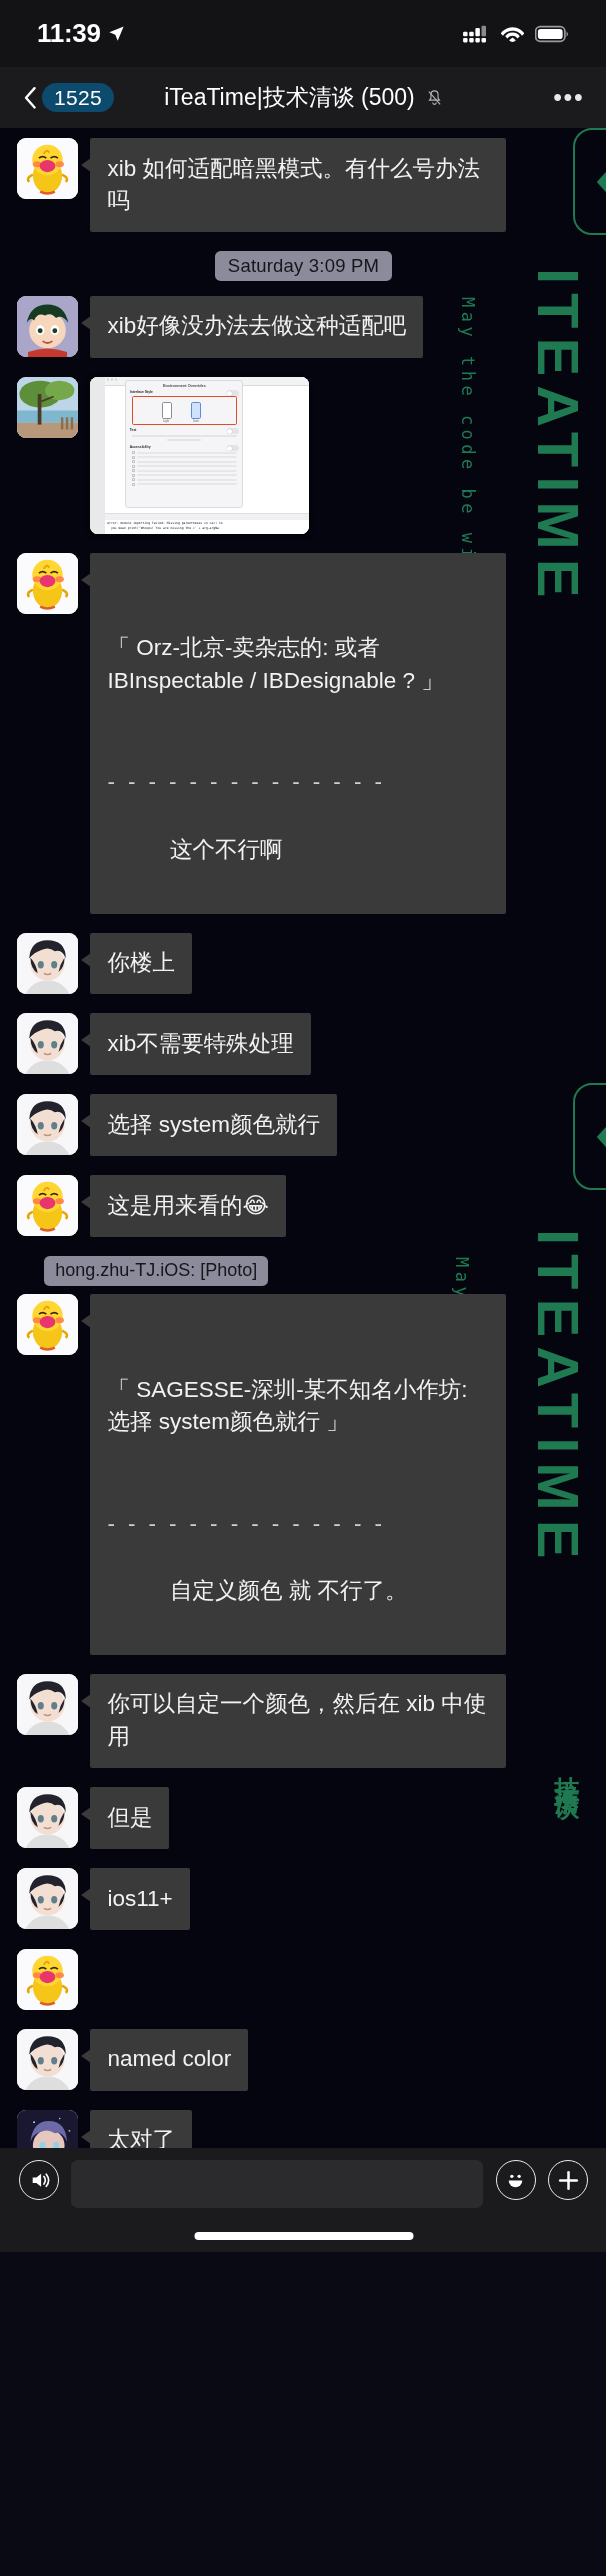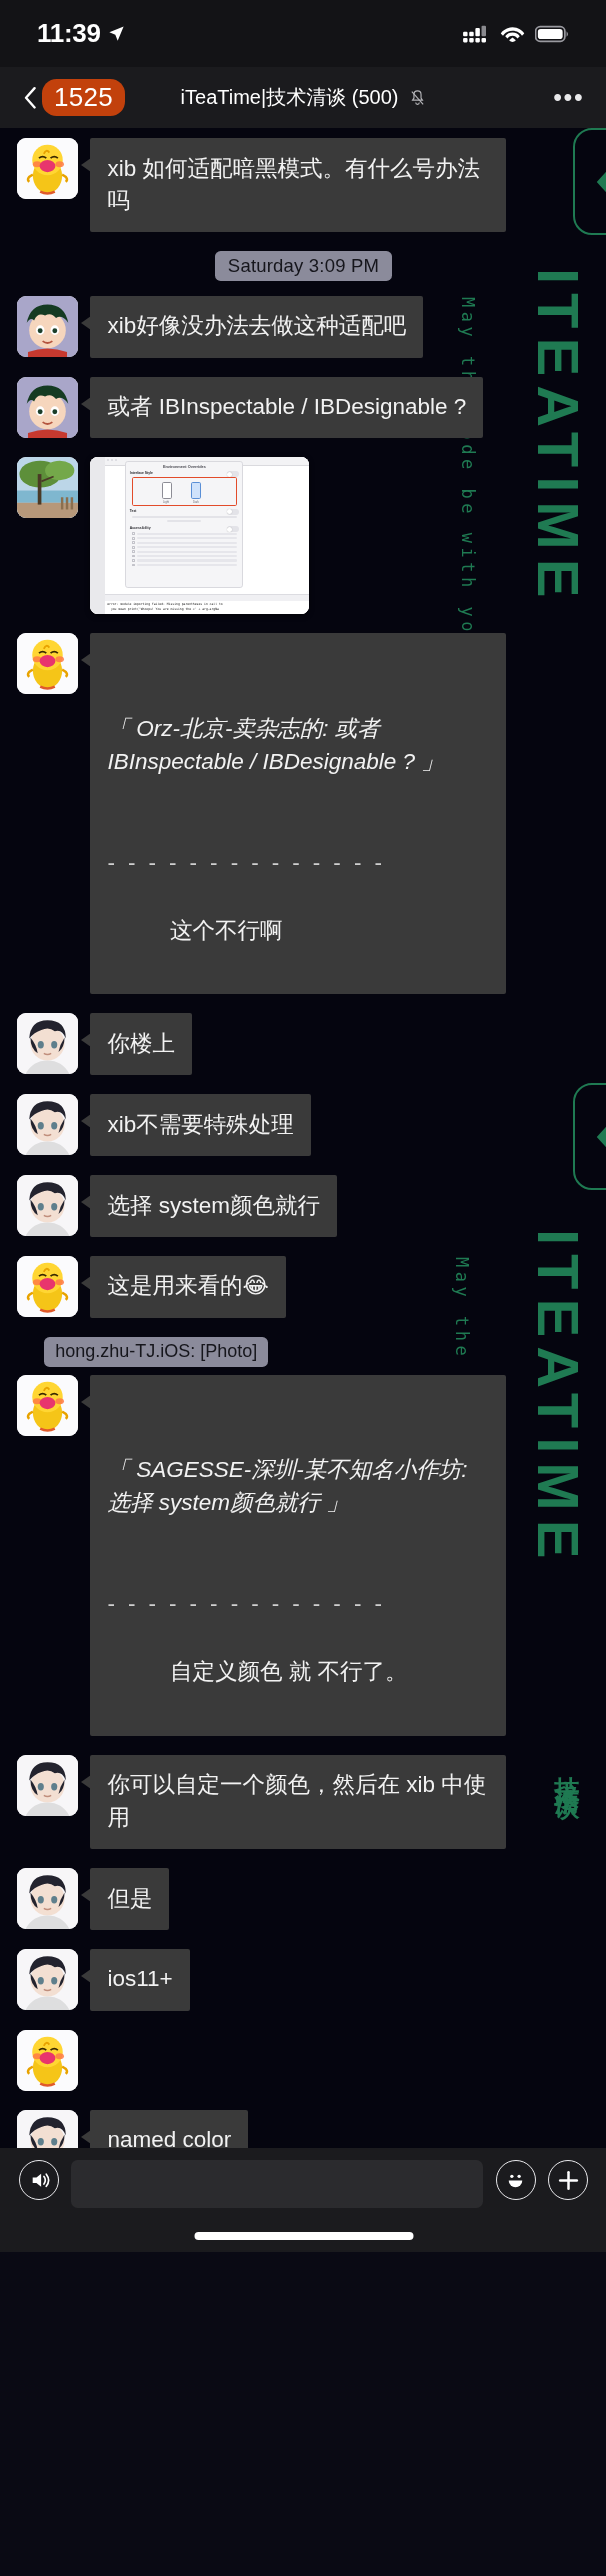--- a/index.html
+++ b/index.html
@@ -38,27 +38,27 @@
     background: #1b1b1e;
     display: flex; align-items: center;
     padding: 0 22.5px;
     z-index: 40;
   }
   .nav-back {
     display: flex; align-items: center; gap: 4.5px; flex: 0 0 auto;
   }
   .chev { width: 14.6px; height: 23.6px; }
   .nav-badge {
-    background: #c2410c; color: #ffffff;
+    background: #0c4a6e; color: #ffffff;
     border-radius: 14.6px; padding: 2.8px 12.4px;
-    font-size: 26px; font-weight: 400; letter-spacing: 0.3px;
+    font-size: 21px; font-weight: 400; letter-spacing: 0.3px;
   }
   .nav-title {
     position: absolute; left: 0; right: 0; text-align: center;
-    color: #ffffff; font-size: 20px; font-weight: 500;
+    color: #ffffff; font-size: 23px; font-weight: 500;
     pointer-events: none;
     display: flex; align-items: center; justify-content: center; gap: 11px;
   }
   .bell { width: 17px; height: 18px; opacity: .85; }
   .nav-more {
     margin-left: auto; color: #e8e8ea; font-size: 25px;
     letter-spacing: 1.7px; line-height: .5; z-index: 2;
   }
 
   
@@ -130,21 +130,21 @@
     font-size: 22.5px; line-height: 1.45;
     word-break: break-word; white-space: pre-wrap;
   }
   .bubble::before {
     content: ""; position: absolute;
     left: -9px; top: 20px;
     border-top: 7.9px solid transparent;
     border-bottom: 7.9px solid transparent;
     border-right: 10px solid #3a3a3a;
   }
-  .quote-head { display: block; font-style: italic; }
+  .quote-head { display: block; }
   .quote-sep { display: block; letter-spacing: 3.4px; color: #cfcfcf; margin: 3.4px 0 2.2px; }
 
   .photo-row { padding: 0 17px; margin-bottom: 19px; display: flex; align-items: flex-start; }
   .photo-card {
     margin-left: 12.4px;
     width: 219px; height: 157px;
     border-radius: 7.9px; overflow: hidden;
     background: #fafafa; position: relative;
     box-shadow: 0 1.1px 5.6px rgba(0,0,0,.5);
   }
@@ -324,38 +324,20 @@
         <circle cx="38" cy="57" r="4" fill="#1b3f2a"></circle>
         <circle cx="62" cy="57" r="4" fill="#1b3f2a"></circle>
         <path d="M42 74 q8 6 16 0" stroke="#b4553f" stroke-width="3" fill="none"></path>
         <path d="M18 92 q32 -12 64 0 l0 10 l-64 0Z" fill="#c6392f"></path>
       </svg>
         </div>
       <div class="bubble-wrap">
         <div class="bubble">xib好像没办法去做这种适配吧</div>
       </div>
       </div>
-      <div class="row">
-        <div class="avatar">
-          <svg viewBox="0 0 100 100">
-        <rect width="100" height="100" fill="#a9a6c9"></rect>
-        <circle cx="50" cy="56" r="30" fill="#f6d6bd"></circle>
-        <path d="M16 44 q6 -30 34 -30 q28 0 34 30 q-10 -14 -20 -8 q-8 -10 -18 -4 q-12 -6 -18 8 q-6 -6 -12 4Z" fill="#153b22"></path>
-        <ellipse cx="38" cy="56" rx="7" ry="8" fill="#fff"></ellipse>
-        <ellipse cx="62" cy="56" rx="7" ry="8" fill="#fff"></ellipse>
-        <circle cx="38" cy="57" r="4" fill="#1b3f2a"></circle>
-        <circle cx="62" cy="57" r="4" fill="#1b3f2a"></circle>
-        <path d="M42 74 q8 6 16 0" stroke="#b4553f" stroke-width="3" fill="none"></path>
-        <path d="M18 92 q32 -12 64 0 l0 10 l-64 0Z" fill="#c6392f"></path>
-      </svg>
-        </div>
-      <div class="bubble-wrap">
-        <div class="bubble">或者 IBInspectable / IBDesignable ?</div>
-      </div>
-      </div>
       <div class="photo-row">
         <div class="avatar">
           <svg viewBox="0 0 100 100">
         <rect width="100" height="100" fill="#bcd6e8"></rect>
         <rect y="55" width="100" height="20" fill="#7fb7cf"></rect>
         <rect y="75" width="100" height="25" fill="#b7987a"></rect>
         <ellipse cx="38" cy="28" rx="34" ry="22" fill="#5d8f3a"></ellipse>
         <ellipse cx="70" cy="22" rx="24" ry="16" fill="#74a84a"></ellipse>
         <rect x="34" y="28" width="6" height="50" fill="#4a3a26"></rect>
         <path d="M40 40 L60 32" stroke="#4a3a26" stroke-width="3"></path>

